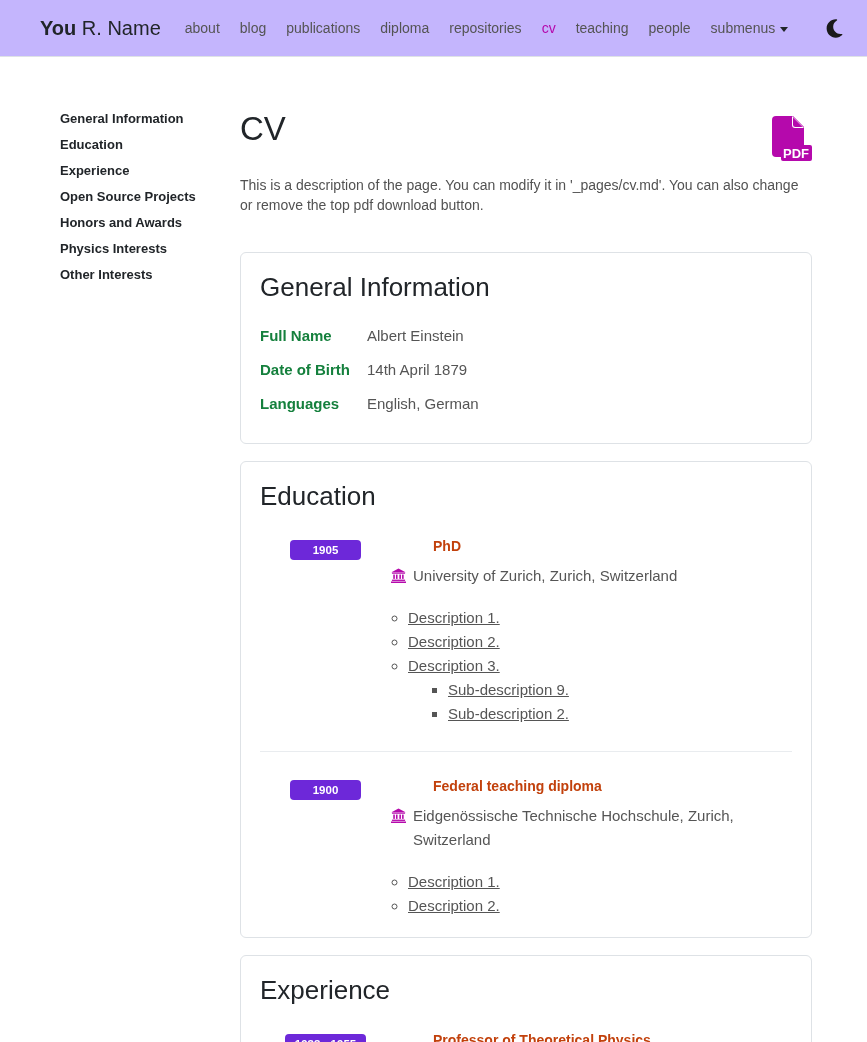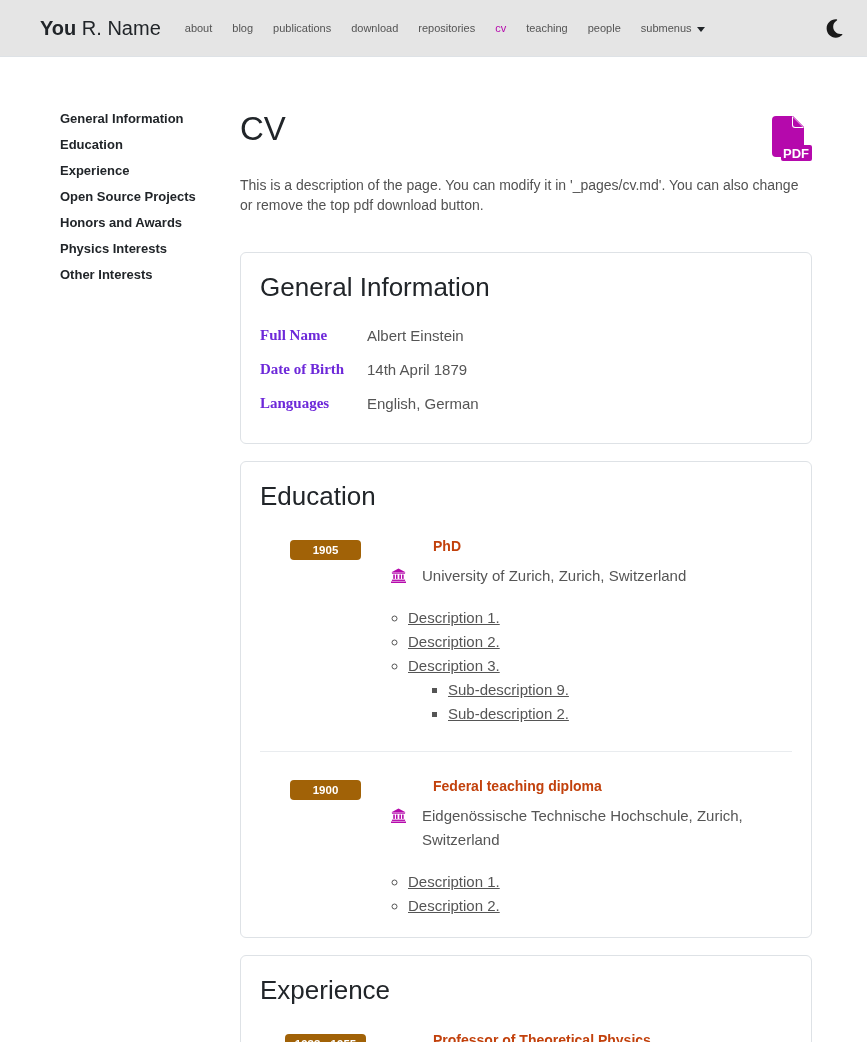--- a/index.html
+++ b/index.html
@@ -10,35 +10,35 @@
     width: 867px;
   }
 
   
   .navbar {
     display: flex;
     align-items: center;
     height: 57px;
     padding: 0 21px 0 40px;
     border-bottom: 1px solid #dee2e6;
-    background: #e5e5e5;
+    background: #c4b5fd;
   }
   .brand {
     font-size: 20px;
     color: #212529;
     text-decoration: none;
     white-space: nowrap;
     margin-right: 14px;
   }
   .brand-bold { font-weight: 700; }
   .nav-links { display: flex; align-items: center; flex: 1; }
   .nav-link {
     color: #545454;
     text-decoration: none;
-    font-size: 11px;
+    font-size: 14px;
     padding: 0 10px;
     white-space: nowrap;
   }
   .nav-link.active { color: #b509ac; }
   .caret-down {
     display: inline-block;
     width: 0; height: 0;
     border-left: 4px solid transparent;
     border-right: 4px solid transparent;
     border-top: 5px solid #212529;
@@ -111,55 +111,55 @@
   .card-heading {
     font-size: 26px;
     font-weight: 400;
     margin: 0 0 24px;
     color: #212529;
   }
 
   
   .info-row { display: flex; font-size: 15px; margin-bottom: 17px; }
   .info-row:last-child { margin-bottom: 12px; }
-  .info-label { font-weight: 700; width: 107px; flex-shrink: 0; color: #6d28d9; font-family: Liberation Serif, serif; }
+  .info-label { font-weight: 700; width: 107px; flex-shrink: 0; color: #15803d; }
   .info-value { color: #555555; }
 
   
   .entry { display: flex; margin-top: 26px; }
   .entry-time {
     width: 131px;
     flex-shrink: 0;
     display: flex;
     justify-content: center;
     align-items: flex-start;
     padding-top: 2px;
   }
   .badge {
-    background: #a16207;
+    background: #6d28d9;
     color: #fff;
     font-size: 11.5px;
     font-weight: 700;
     padding: 4px 10px;
     min-width: 71px;
     text-align: center;
     border-radius: 4px;
     white-space: nowrap;
   }
   .entry-body { flex: 1; font-size: 15px; min-width: 0; }
   .entry-title {
     font-weight: 700;
     font-size: 14px;
     color: #c2410c;
     margin-bottom: 10px;
     margin-left: 42px;
   }
   .entry-inst {
     display: flex;
-    gap: 16px;
+    gap: 7px;
     color: #555555;
     line-height: 1.6;
   }
   .uni-icon { flex-shrink: 0; margin-top: 4px; line-height: 0; }
   .desc-list {
     list-style-type: circle;
     margin: 18px 0 0;
     padding-left: 17px;
     color: #555555;
   }
@@ -179,21 +179,21 @@
 </head>
 <body>
 
 <header class="navbar">
   <a class="brand" href="#"><span class="brand-bold">You</span> <span>R. Name</span></a>
 
   <nav class="nav-links">
     <a class="nav-link" href="#">about</a>
     <a class="nav-link" href="#">blog</a>
     <a class="nav-link" href="#">publications</a>
-    <a class="nav-link" href="#">download</a>
+    <a class="nav-link" href="#">diploma</a>
     <a class="nav-link" href="#">repositories</a>
     <a class="nav-link active" href="#">cv</a>
     <a class="nav-link" href="#">teaching</a>
     <a class="nav-link" href="#">people</a>
     <a class="nav-link" href="#"><span>submenus</span><span class="caret-down"></span></a>
 
     <button class="theme-toggle">
       <span>
         <svg width="19" height="21" viewBox="0 0 384 512">
           <path fill="#1a1a1a" d="M223.5 32C100 32 0 132.3 0 256S100 480 223.5 480c60.6 0 115.5-24.2 155.8-63.4 5-4.9 6.3-12.5 3.1-18.7s-10.1-9.7-17-8.5c-9.8 1.7-19.8 2.6-30.1 2.6-96.9 0-175.5-78.8-175.5-176 0-65.8 36-123.1 89.3-153.3 6.1-3.5 9.2-10.5 7.7-17.3s-7.3-11.9-14.3-12.5c-6.3-.5-12.6-.8-19-.8z"></path>

